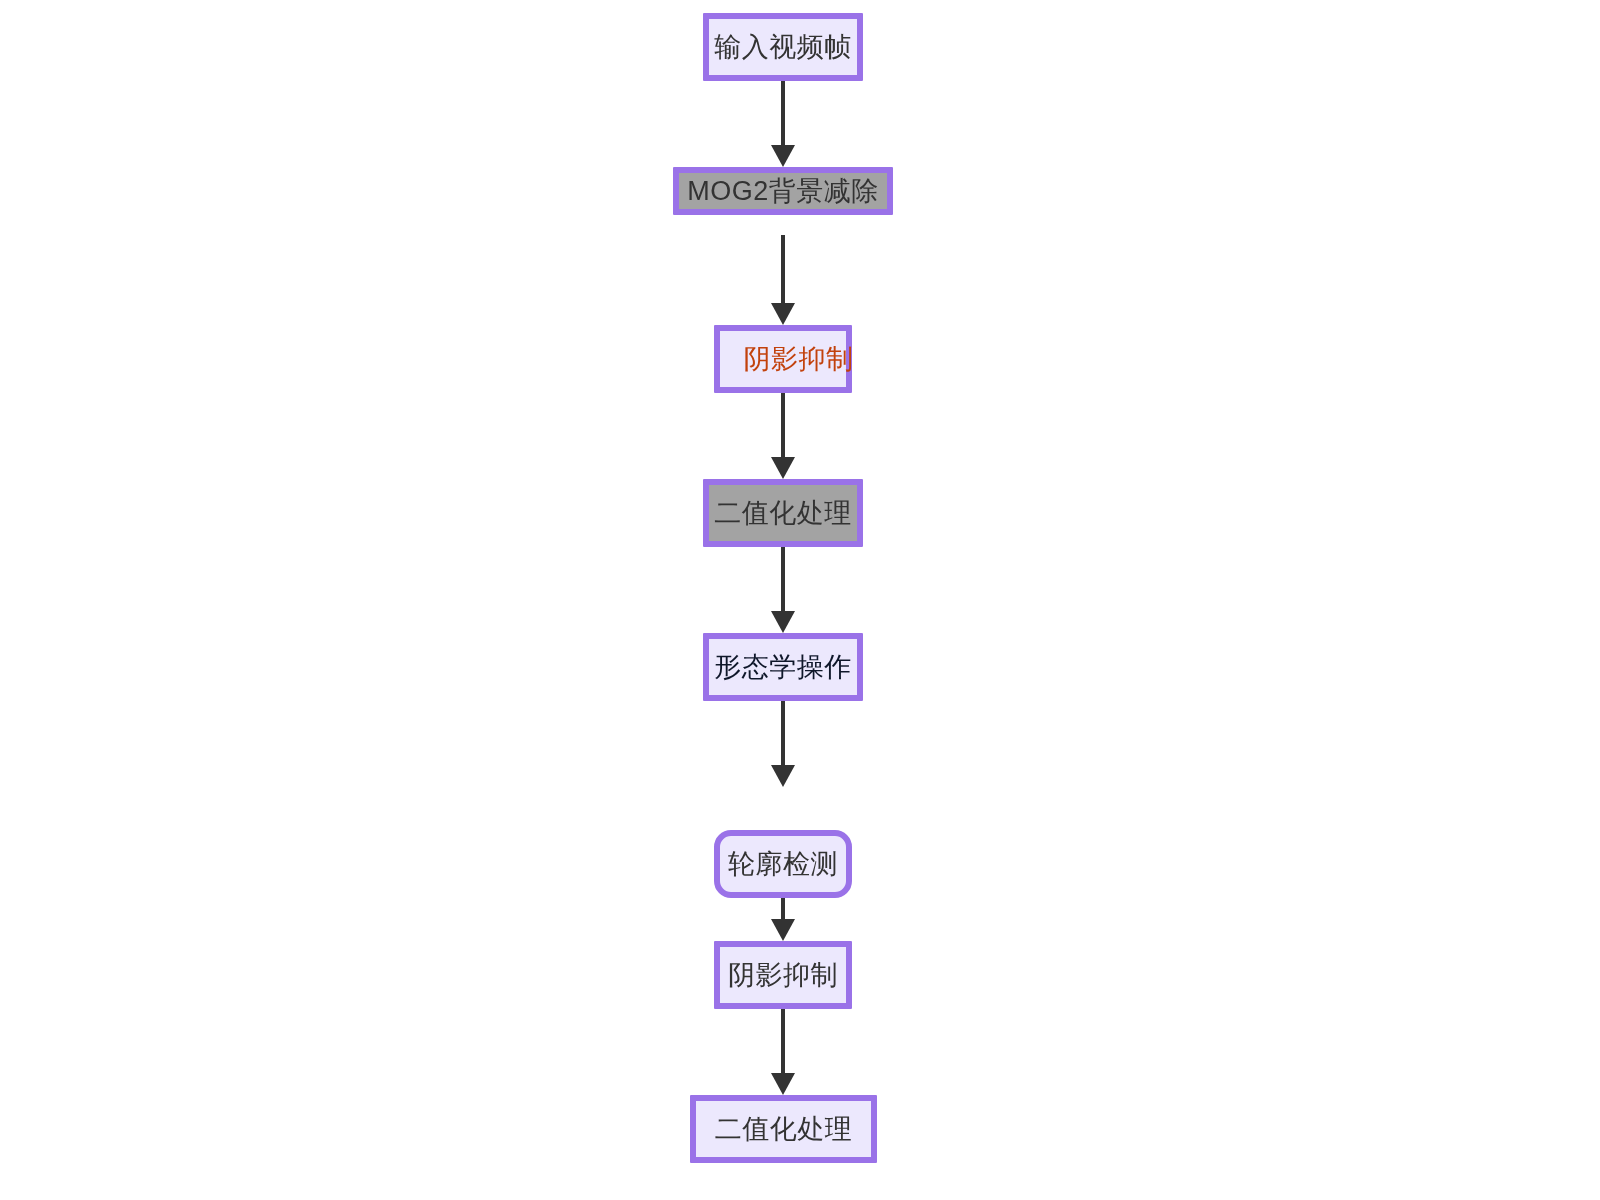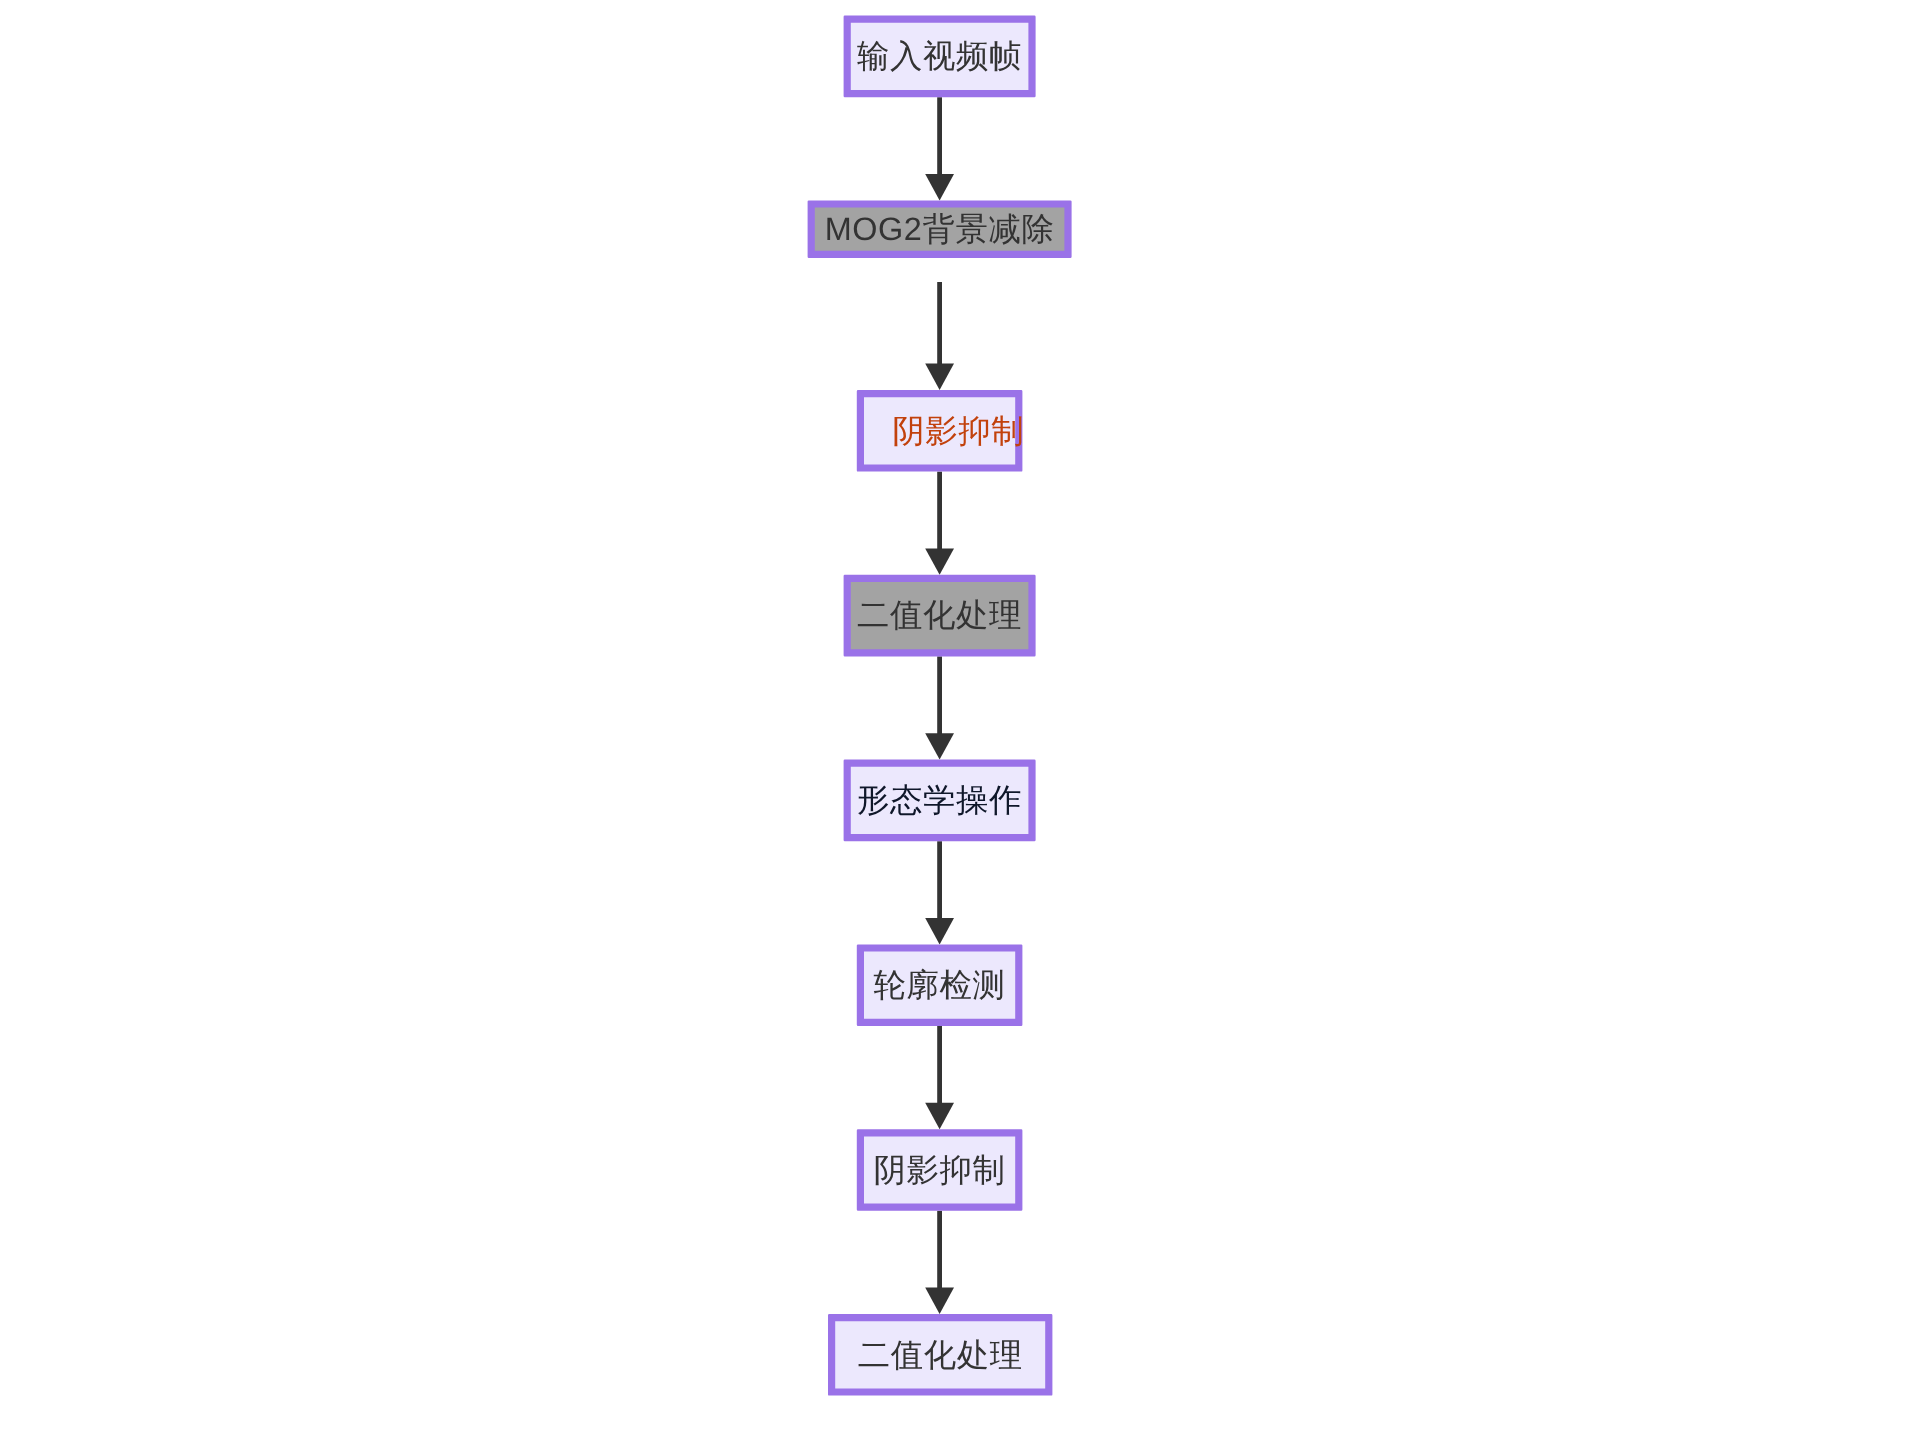--- a/index.html
+++ b/index.html
@@ -95,21 +95,21 @@
       </div>
       <div class="node" style="left: 714px; top: 325px; width: 138px; height: 68px; background: rgb(236, 232, 253); border-color: rgb(154, 114, 232); color: #c2410c; padding-left: 31px;">
         <span class="node-label">阴影抑制</span>
       </div>
       <div class="node" style="left: 703px; top: 479px; width: 160px; height: 68px; background: #a3a3a3; border-color: rgb(154, 114, 232); color: rgb(51, 51, 51);">
         <span class="node-label">二值化处理</span>
       </div>
       <div class="node" style="left: 703px; top: 633px; width: 160px; height: 68px; background: rgb(236, 232, 253); border-color: rgb(154, 114, 232); color: #0f172a;">
         <span class="node-label">形态学操作</span>
       </div>
-      <div class="node" style="left: 714px; top: 787px; width: 138px; height: 68px; background: rgb(236, 232, 253); border-color: rgb(154, 114, 232); color: rgb(51, 51, 51);">
+      <div class="node" style="left: 714px; top: 830px; width: 138px; height: 68px; background: rgb(236, 232, 253); border-color: rgb(154, 114, 232); color: rgb(51, 51, 51); border-radius: 17px;">
         <span class="node-label">轮廓检测</span>
       </div>
       <div class="node" style="left: 714px; top: 941px; width: 138px; height: 68px; background: rgb(236, 232, 253); border-color: rgb(154, 114, 232); color: rgb(51, 51, 51);">
         <span class="node-label">阴影抑制</span>
       </div>
       <div class="node" style="left: 690px; top: 1095px; width: 187px; height: 68px; background: rgb(236, 232, 253); border-color: rgb(154, 114, 232); color: rgb(51, 51, 51);">
         <span class="node-label">二值化处理</span>
       </div>
     </div>
 </div>

